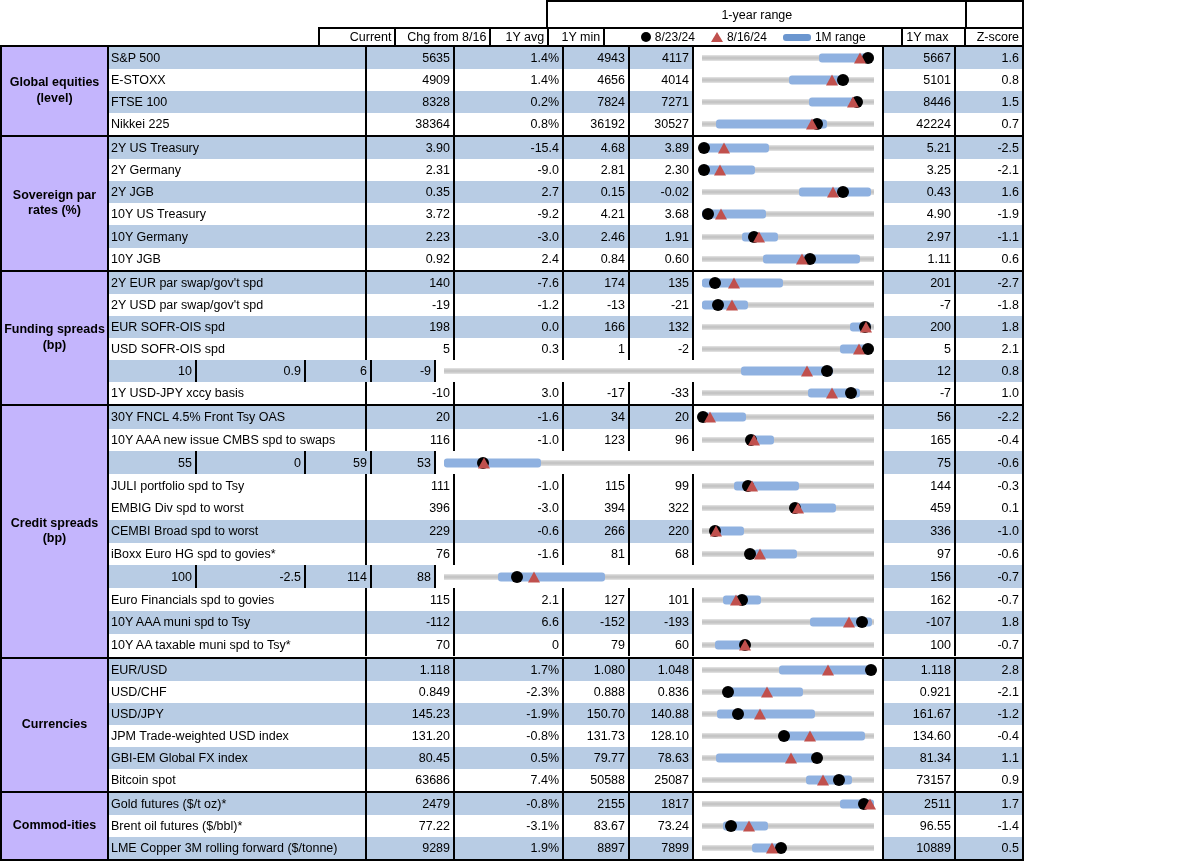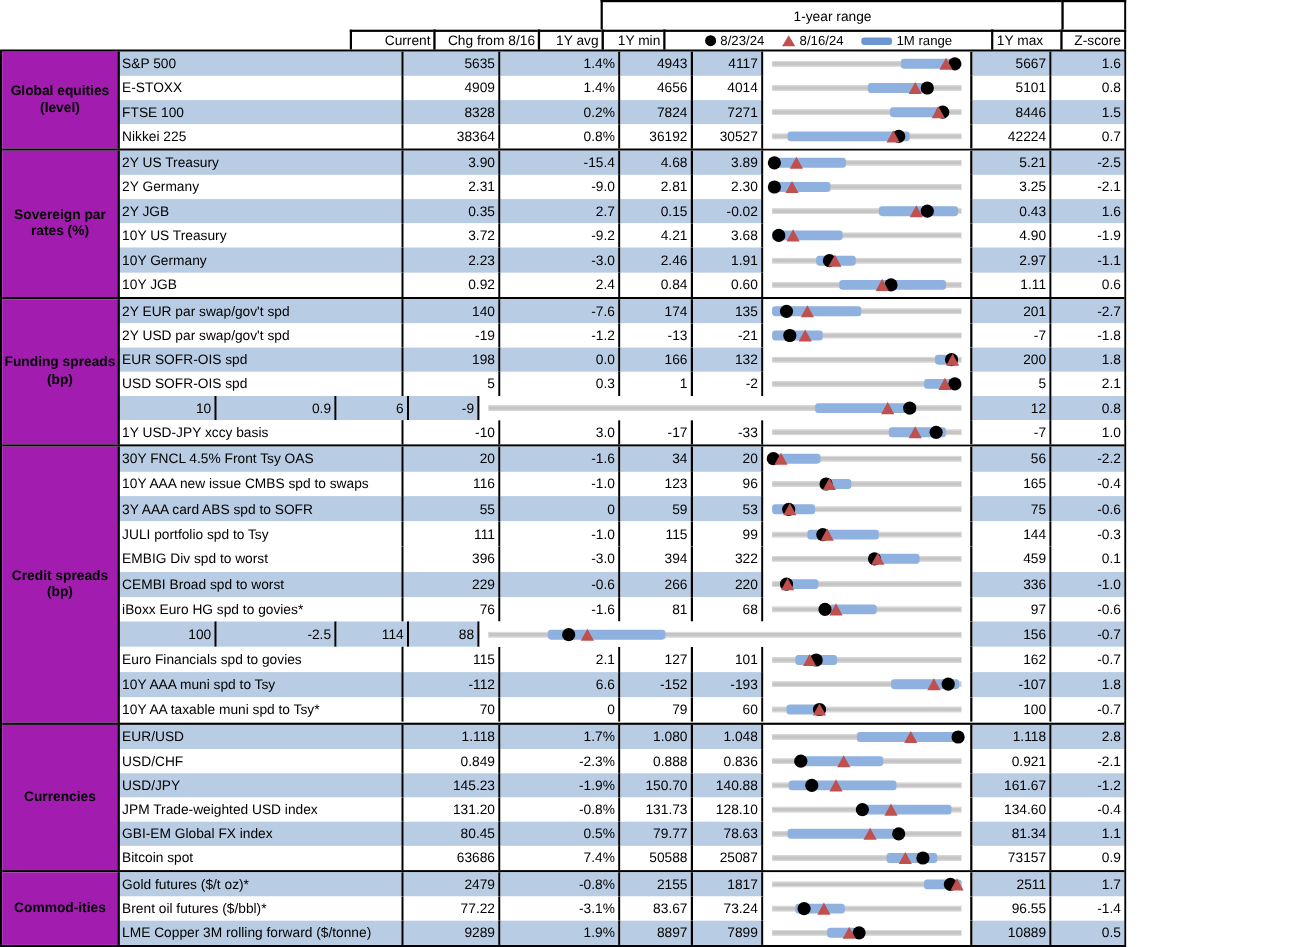--- a/index.html
+++ b/index.html
@@ -24,21 +24,21 @@
             border-bottom:10px solid #c0504d; display:inline-block; }
   .lg-bar { width:28px; height:7px; border-radius:3px; background:#6b96cf; display:inline-block; }
 
   
   .tbody { position:absolute; left:0; right:0; top:45px; bottom:0;
            border:2px solid #000; display:flex; flex-direction:column; }
   .section { display:flex; border-top:2px solid #000; min-height:0; }
   .section:first-child { border-top:none; }
   .cat { width:107px; flex:0 0 107px; border-right:2px solid #000;
          display:flex; flex-direction:column; align-items:center; justify-content:center;
-         font-weight:bold; font-size:12.5px; line-height:1.25; text-align:center; background:#a21caf; }
+         font-weight:bold; font-size:12.5px; line-height:1.25; text-align:center; background:#c4b5fd; }
   .rows { flex:1; display:flex; flex-direction:column; min-width:0; }
   .row { flex:1; display:flex; min-height:0; align-items:stretch; }
   .cell { display:flex; align-items:center; font-size:12.5px; border-right:2px solid #000;
           overflow:hidden; white-space:nowrap; }
   .c-label { flex:0 0 258px; padding-left:2px; }
   .c-cur   { flex:0 0 88px;  justify-content:flex-end; padding-right:3px; }
   .c-chg   { flex:0 0 109px; justify-content:flex-end; padding-right:3px; }
   .c-avg   { flex:0 0 66px;  justify-content:flex-end; padding-right:3px; }
   .c-min   { flex:0 0 64px;  justify-content:flex-end; padding-right:3px; }
   .c-chart { flex:1 1 auto; position:relative; background:#fff !important; }
@@ -426,21 +426,20 @@
           <div class="track"></div>
           <div class="mbar" style="left: 27%; width: 15%;"></div>
           <div class="dot" style="left: 28.5%;"></div>
           <div class="tri" style="left: 30.5%;"></div>
         </div>
       </div>
       <div class="cell c-max">165</div>
       <div class="cell c-z">-0.4</div>
     </div>
           <div class="row stripe">
-      <div class="cell c-label">3Y AAA card ABS spd to SOFR</div>
       <div class="cell c-cur">55</div>
       <div class="cell c-chg">0</div>
       <div class="cell c-avg">59</div>
       <div class="cell c-min">53</div>
       <div class="cell c-chart">
         <div class="plot">
           <div class="track"></div>
           <div class="mbar" style="left: 0%; width: 22.5%;"></div>
           <div class="dot" style="left: 9%;"></div>
           <div class="tri" style="left: 9.2%;"></div>

